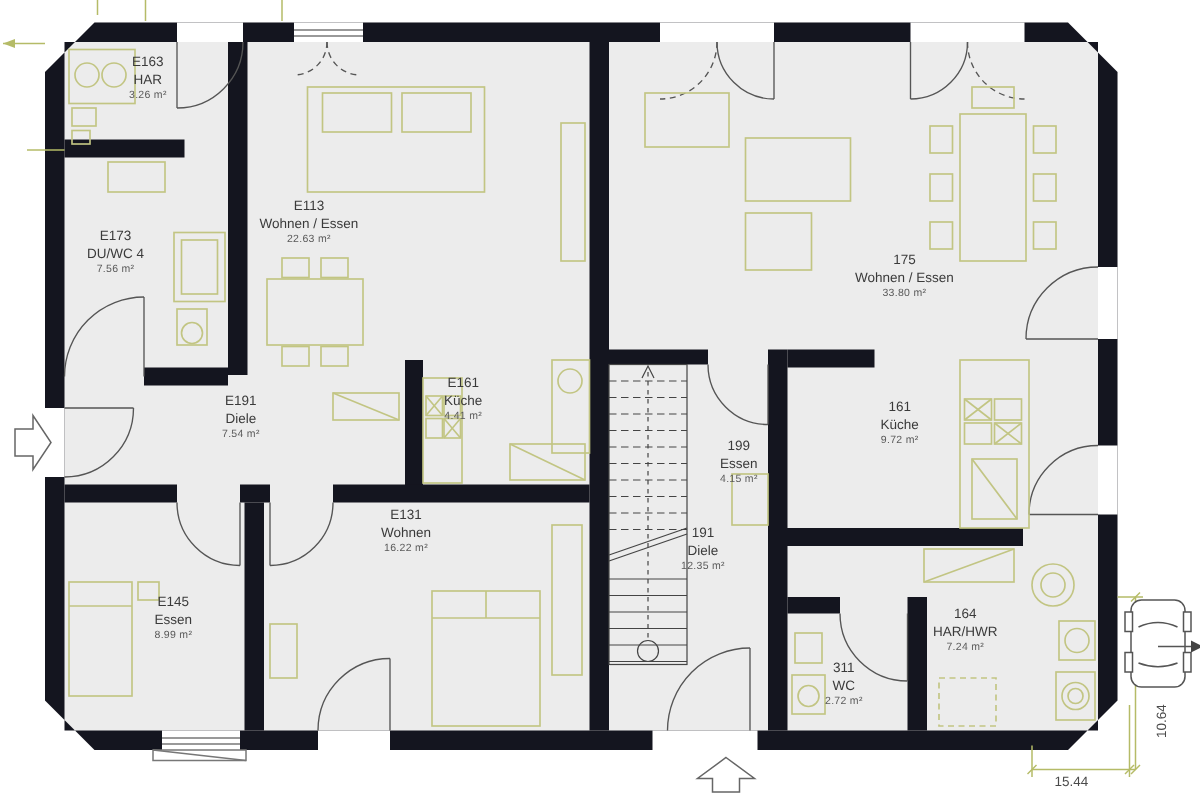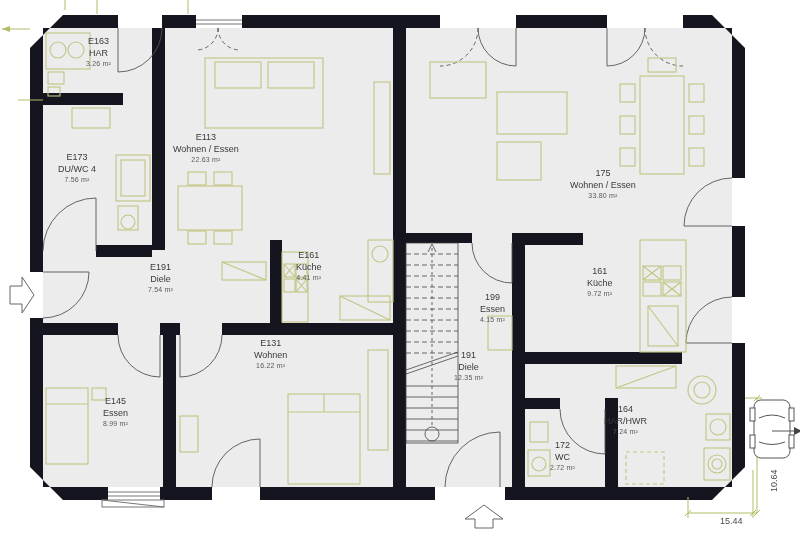--- a/index.html
+++ b/index.html
@@ -308,27 +308,27 @@
   <div class="room-label" style="left:570px;top:168px">
     <span>175</span>
       <span>Wohnen / Essen</span>
       <span class="area">33.80 m²</span>
   </div>
   <div class="room-label" style="left:587px;top:266px">
     <span>161</span>
       <span>Küche</span>
       <span class="area">9.72 m²</span>
   </div>
-  <div class="room-label" style="left:604px;top:404px">
+  <div class="room-label" style="left:622px;top:404px">
     <span>164</span>
       <span>HAR/HWR</span>
       <span class="area">7.24 m²</span>
   </div>
   <div class="room-label" style="left:550px;top:440px">
-    <span>172</span>
+    <span>311</span>
       <span>WC</span>
       <span class="area">2.72 m²</span>
   </div>
 
-  <div class="dim-label" style="left:720px;top:516px">15.44</div>
+  <div class="dim-label" style="left:703px;top:516px">15.44</div>
   <div class="dim-label vertical" style="left:769px;top:492px">10.64</div>
 
 </div>
 
 </body></html>

